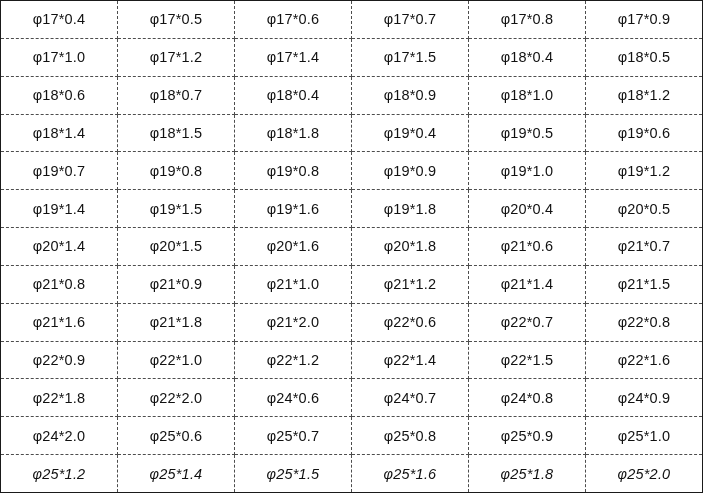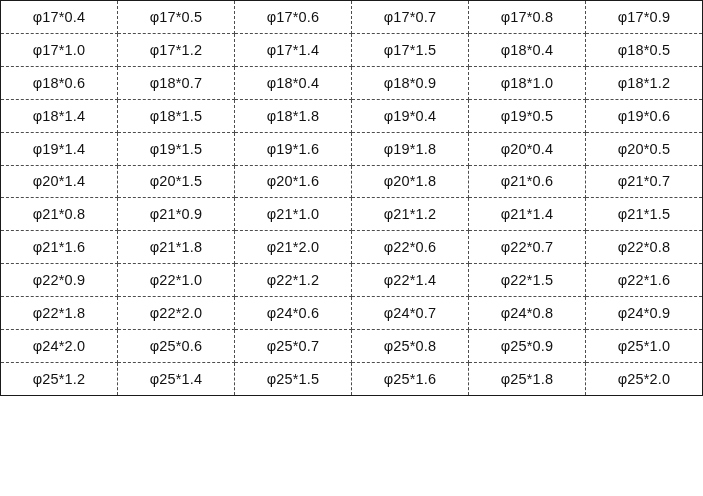--- a/index.html
+++ b/index.html
@@ -13,21 +13,21 @@
     font-family: "Liberation Sans", sans-serif;
   }
   #spec-table-wrap {
     width: 703px;
     height: 496px;
     box-sizing: border-box;
     padding: 0;
   }
   table.spec-table {
     width: 703px;
-    height: 396px;
+    height: 493px;
     border-collapse: collapse;
     table-layout: fixed;
     border: 1px solid #1a1a1a;
   }
   table.spec-table td {
     border-top: 1px dashed #4d4d4d;
     border-bottom: 1px dashed #4d4d4d;
     border-left: 1px dashed #4d4d4d;
     border-right: 1px dashed #4d4d4d;
     text-align: center;
@@ -37,20 +37,21 @@
     font-family: "Liberation Sans", sans-serif;
     letter-spacing: 0.2px;
     padding: 0;
     height: 31px;
   }
   table.spec-table tr:first-child td {
     border-top: none;
   }
   table.spec-table tr:last-child td {
     border-bottom: none;
+    font-style: italic;
   }
   table.spec-table td:first-child {
     border-left: none;
   }
   table.spec-table td:last-child {
     border-right: none;
     text-align: center;
   }
 </style>
 </head>
@@ -83,20 +84,28 @@
         <td>φ18*1.0</td>
         <td>φ18*1.2</td>
       </tr>
       <tr>
         <td>φ18*1.4</td>
         <td>φ18*1.5</td>
         <td>φ18*1.8</td>
         <td>φ19*0.4</td>
         <td>φ19*0.5</td>
         <td>φ19*0.6</td>
+      </tr>
+      <tr>
+        <td>φ19*0.7</td>
+        <td>φ19*0.8</td>
+        <td>φ19*0.8</td>
+        <td>φ19*0.9</td>
+        <td>φ19*1.0</td>
+        <td>φ19*1.2</td>
       </tr>
       <tr>
         <td>φ19*1.4</td>
         <td>φ19*1.5</td>
         <td>φ19*1.6</td>
         <td>φ19*1.8</td>
         <td>φ20*0.4</td>
         <td>φ20*0.5</td>
       </tr>
       <tr>

